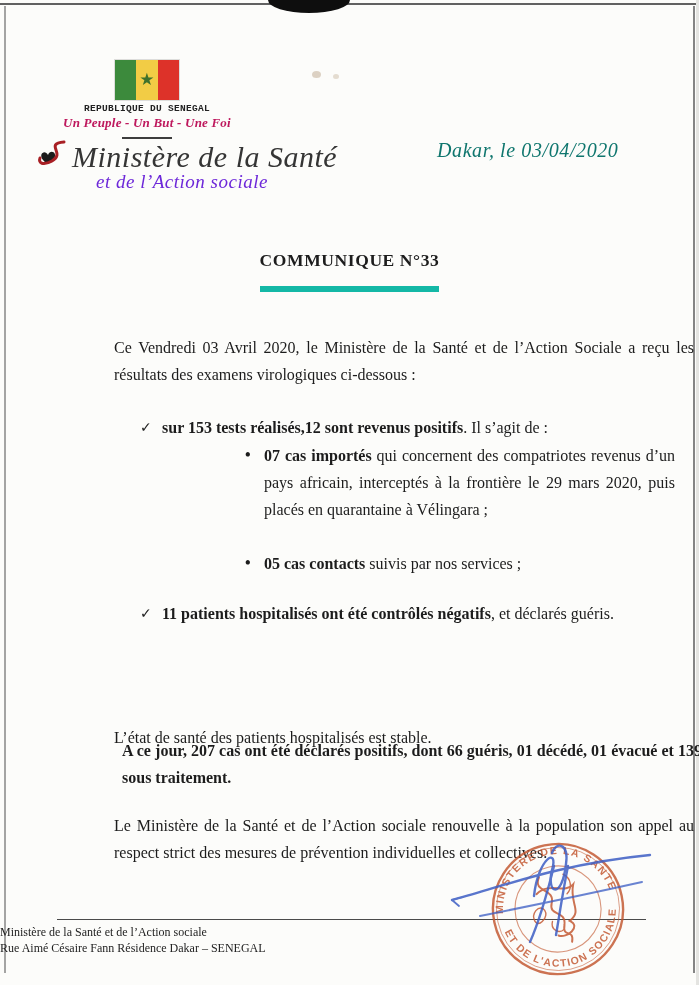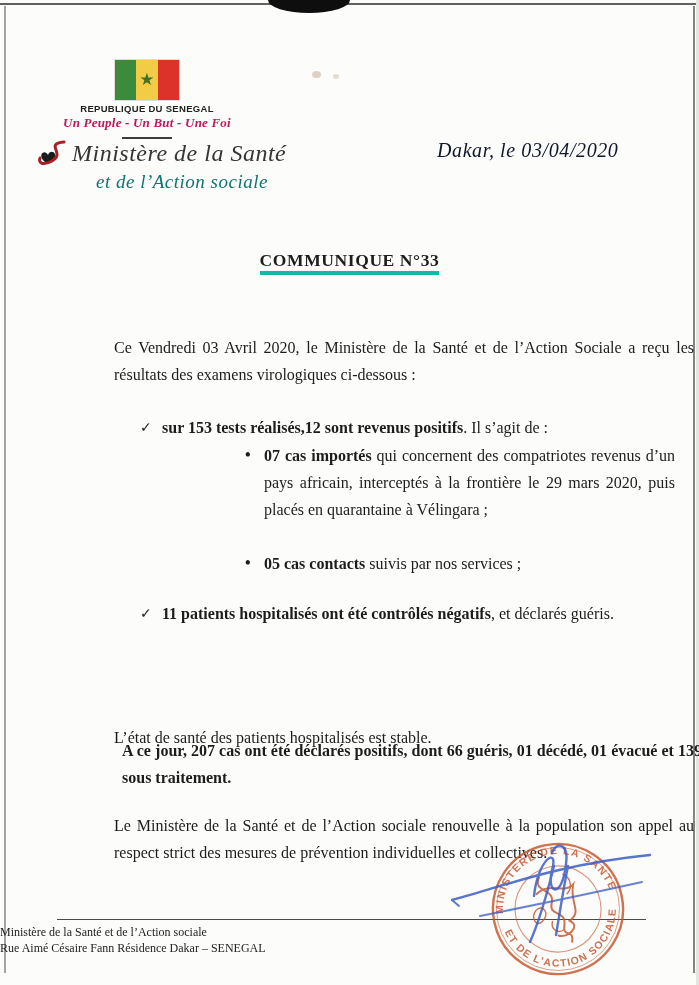--- a/index.html
+++ b/index.html
@@ -22,32 +22,32 @@
   .smudge2{position:absolute;left:333px;top:74px;width:6px;height:5px;border-radius:50%;background:rgba(172,146,112,.30);}
 
   
   .header-left{position:absolute;left:58px;top:60px;width:178px;text-align:center;}
   .flag{width:64px;height:40px;margin:0 auto;display:flex;box-shadow:0 0 0 1px rgba(0,0,0,.12);}
   .flag .stripe{flex:1;position:relative;}
   .flag .g{background:#3c8a3c;}
   .flag .y{background:#f2cc45;}
   .flag .r{background:#dd3229;}
   .flag .star{position:absolute;left:50%;top:50%;transform:translate(-50%,-54%);color:#40712c;font-size:17px;line-height:1;font-family:"DejaVu Sans",sans-serif;}
-  .republic{margin-top:3px;font-family:Liberation Sans, sans-serif;font-size:9.5px;font-weight:bold;letter-spacing:.3px;color:#222;}
+  .republic{margin-top:3px;font-family:Liberation Mono, monospace;font-size:9.5px;font-weight:bold;letter-spacing:.3px;color:#222;}
   .motto{margin-top:1px;font-style:italic;font-weight:bold;font-size:13px;color:#be185d;letter-spacing:.2px;}
   .header-divider{width:50px;height:2px;background:#3d3d3d;margin:6px auto 0;}
 
   .ministry-logo{position:absolute;left:30px;top:137px;}
-  .ministry-line1{position:absolute;left:72px;top:140px;font-style:italic;font-size:24px;color:#353535;letter-spacing:.5px;}
-  .ministry-line2{position:absolute;left:96px;top:171px;font-style:italic;font-size:19px;color:#0f766e;letter-spacing:.5px;}
-  .dateline{position:absolute;left:437px;top:139px;font-style:italic;font-size:20px;color:#0f172a;letter-spacing:.6px;}
+  .ministry-line1{position:absolute;left:72px;top:140px;font-style:italic;font-size:30px;color:#353535;letter-spacing:.5px;}
+  .ministry-line2{position:absolute;left:96px;top:171px;font-style:italic;font-size:19px;color:#6d28d9;letter-spacing:.5px;}
+  .dateline{position:absolute;left:437px;top:139px;font-style:italic;font-size:20px;color:#0f766e;letter-spacing:.6px;}
 
   
   .title-wrap{position:absolute;left:0;right:0;top:250px;text-align:center;}
-  .title{display:inline-block;font-size:17.5px;font-weight:bold;letter-spacing:.6px;border-bottom:4px solid #14b8a6;padding-bottom:0;}
+  .title{display:inline-block;font-size:17.5px;font-weight:bold;letter-spacing:.6px;border-bottom:6px solid #14b8a6;padding-bottom:15px;}
 
   
   .body-block{position:absolute;font-size:16px;line-height:27px;color:#1c1c1c;text-align:justify;margin-left:48px;}
   .b-bold{font-weight:bold;}
   .p-intro{left:66px;top:334px;width:580px;}
   .check-row{left:66px;width:580px;}
   .check1{top:414px;}
   .check2{top:600px;}
   .check-mark{position:absolute;left:26px;top:0;font-family:"DejaVu Sans",sans-serif;font-size:14px;color:#222;}
   .check-text{display:block;margin-left:48px;}

